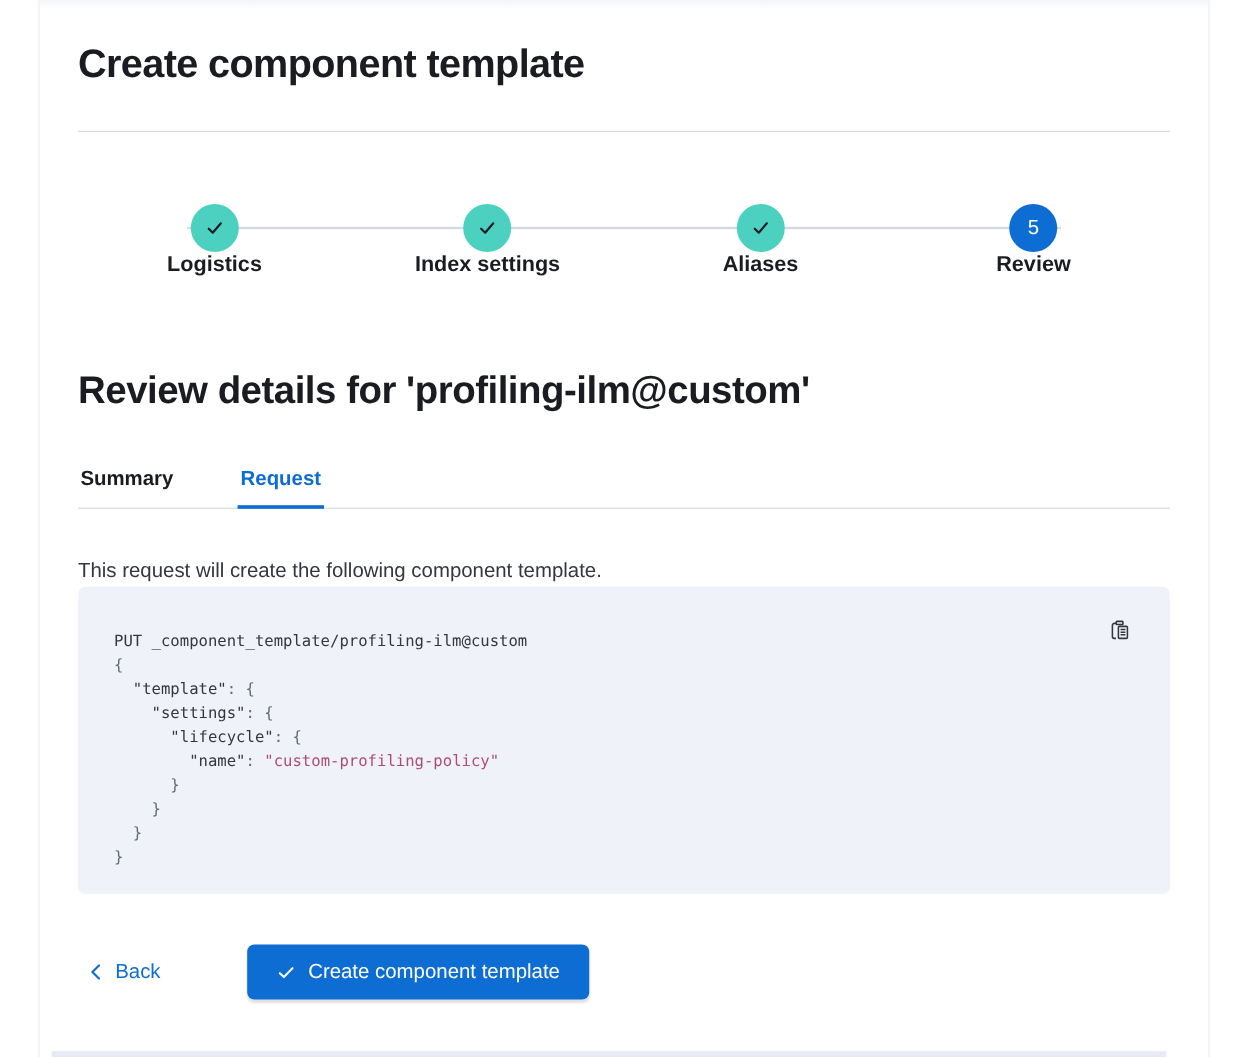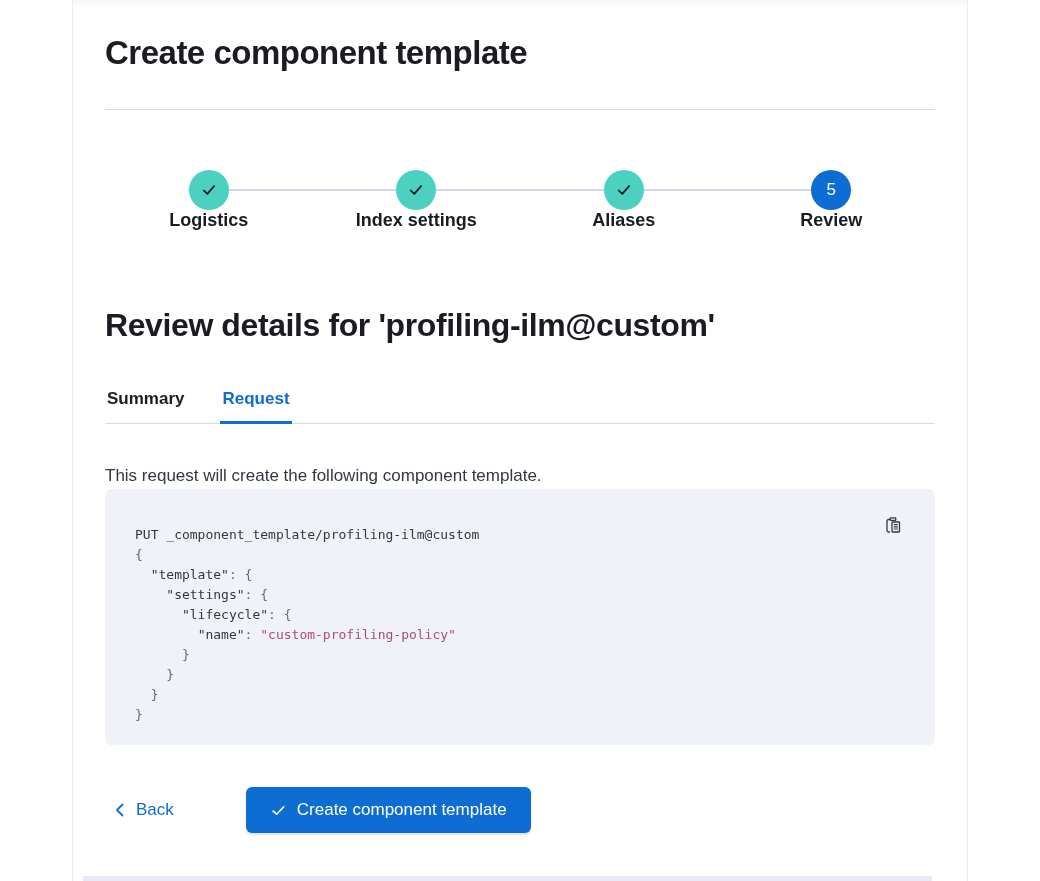--- a/index.html
+++ b/index.html
@@ -10,21 +10,21 @@
     --divider:#d3dae6;
     --code-bg:#f0f2fa;
     --code-punct:#646a77;
     --code-string:#ad4c78;
     --strip:#e7eaf5;
   }
   *{box-sizing:border-box;margin:0;padding:0;}
   html,body{background:#fff;}
   body{font-family:"Liberation Sans",sans-serif;color:var(--text);}
   .page{
-    position:relative;width:896px;height:881px;margin:0 auto;
+    position:relative;width:976px;height:881px;margin:0 auto;
     background:#fff;overflow:hidden;
     border-left:1px solid #ecedf3;border-right:1px solid #ecedf3;
   }
   .top-shade{height:8px;background:linear-gradient(#f4f5f8,#ffffff);}
   .content{padding:0 32px;}
 
   
   .page-title{
     margin-top:24px;font-size:33px;line-height:42px;font-weight:700;
     color:var(--title);letter-spacing:-0.5px;
@@ -49,21 +49,21 @@
     font-size:18px;font-weight:700;color:var(--title);
   }
 
   
   .review-heading{
     margin-top:76px;font-size:32px;line-height:36px;font-weight:700;
     color:var(--title);letter-spacing:-0.4px;
   }
 
   
-  .tabs{display:flex;gap:34px;margin-top:46px;border-bottom:1px solid var(--divider);}
+  .tabs{display:flex;gap:52px;margin-top:46px;border-bottom:1px solid var(--divider);}
   .tab{
     background:none;border:none;font-family:inherit;cursor:pointer;
     font-size:17px;font-weight:700;color:var(--title);
     padding:0 2px 14px 2px;position:relative;
   }
   .tab--active{color:var(--primary);}
   .tab--active::after{
     content:"";position:absolute;left:0;right:0;bottom:-1px;height:3px;
     background:var(--primary);
   }

